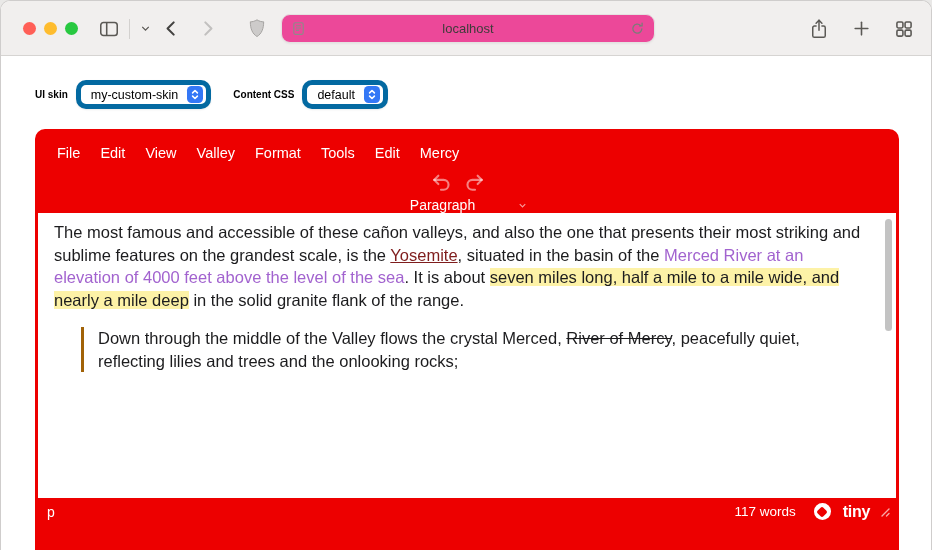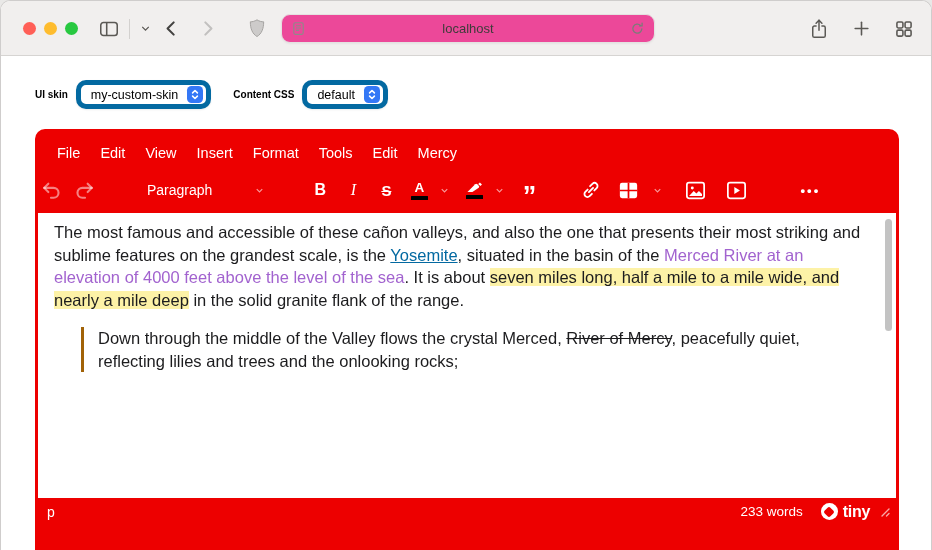--- a/index.html
+++ b/index.html
@@ -31,21 +31,21 @@
                 border-radius:10px; padding:1px 3px 1px 10px; font-size:12.5px; color:#000;
                 box-shadow:0 1px 2px rgba(0,0,0,0.08); cursor:default; }
   .stepper { width:16px; height:17px; background:#3478f6; border-radius:4.5px;
              display:flex; align-items:center; justify-content:center; }
 
   
   .editor { margin:20px 34px 0 34px; width:864px; height:508px; background:#ed0000;
             border-radius:10px; display:flex; flex-direction:column; overflow:hidden; }
   .menubar { display:flex; align-items:center; padding:12px 10px 2px 12px; }
   .menu-item { color:#fff; font-size:14.5px; padding:4px 10px; border-radius:4px; cursor:default; }
-  .toolbar { display:flex; align-items:center; height:46px; padding:0 1px; }
+  .toolbar { display:flex; align-items:center; height:46px; padding:0 1px;flex-direction:column; }
   .tb-group { display:flex; align-items:center; gap:3px; margin-right:18px; }
   .tb-btn { min-width:30px; height:30px; display:flex; align-items:center; justify-content:center;
             color:#fff; border-radius:4px; }
   .muted { color:rgba(255,255,255,0.5); }
   .tb-select { display:flex; align-items:center; color:#fff; font-size:14px; padding:0 8px; margin-left:22px; }
   .tb-select .gap { width:34px; }
   .chev { color:rgba(255,255,255,0.6); display:flex; align-items:center; margin-left:2px; }
   .glyph-b { font-weight:800; font-size:16px; }
   .glyph-i { font-style:italic; font-size:16px; font-family:"Liberation Serif", serif; }
   .glyph-s { font-size:15px; text-decoration:line-through; font-weight:600; }
@@ -55,33 +55,33 @@
   .glyph-q { font-size:27px; font-weight:bold; line-height:0.6; padding-top:12px; }
   .glyph-more { font-size:13px; font-weight:bold; letter-spacing:2px; }
 
   
   .content-wrap { position:relative; margin:0 3px; background:#fff; height:285px; overflow:hidden; }
   .content { padding:8px 26px 0 16px; }
   .content h1 { font-size:29px; font-weight:bold; color:#101010; margin:20px 0 16px; letter-spacing:-0.3px; }
   .content p { font-size:16.5px; line-height:22.5px; color:#1c1c1e; margin:0 0 15px; }
   .content blockquote { margin:16px 0 16px 27px; padding-left:14px; border-left:3px solid #a16207; }
   .content blockquote p { margin:0; }
-  a.content-link { color:#0369a1; text-decoration:underline; }
+  a.content-link { color:#7f1d1d; text-decoration:underline; }
   .forecolored { color:#a263cf; }
   .highlighted { background:#fdf2a7; }
   .struck { text-decoration:line-through; }
   .scroll-thumb { position:absolute; right:4px; top:6px; width:7px; height:112px;
                   background:#c3c3c3; border-radius:4px; }
 
   
   .statusbar { height:27px; display:flex; align-items:center; padding:0 9px 0 12px; color:#fff; }
   .elem-path { font-size:14px; }
   .statusbar .spacer { flex:1; }
   .wordcount { font-size:13.5px; margin-right:18px; }
-  .brand { display:flex; align-items:center; gap:5px; margin-right:10px; }
+  .brand { display:flex; align-items:center; gap:12px; margin-right:10px; }
   .brand-logo { width:17px; height:17px; border-radius:50%; background:#fff; position:relative; }
   .brand-logo::after { content:""; position:absolute; left:4.5px; top:4.5px; width:8px; height:8px;
                        background:#ed0000; border-radius:2px; transform:rotate(45deg); }
   .brand-name { font-size:16px; font-weight:bold; letter-spacing:-0.3px; }
   svg { display:block; }
 </style>
 </head>
 <body>
 
 <div class="window">
@@ -196,21 +196,21 @@
         </span>
       </span>
     </div>
 
     <div class="editor">
 
       <div class="menubar">
         <span class="menu-item">File</span>
         <span class="menu-item">Edit</span>
         <span class="menu-item">View</span>
-        <span class="menu-item">Insert</span>
+        <span class="menu-item">Valley</span>
         <span class="menu-item">Format</span>
         <span class="menu-item">Tools</span>
         <span class="menu-item">Edit</span>
         <span class="menu-item">Mercy</span>
       </div>
 
       <div class="toolbar">
         <div class="tb-group">
           <span class="tb-btn muted">
             <svg width="21" height="21" viewBox="0 0 20 20" fill="none" stroke="currentColor" stroke-width="2" stroke-linecap="round" stroke-linejoin="round">
@@ -318,21 +318,21 @@
               <span>Down through the middle of the Valley flows the crystal Merced, </span><span class="struck">River of Mercy</span><span>, peacefully quiet, reflecting lilies and trees and the onlooking rocks;</span>
             </p>
           </blockquote>
         </div>
         <div class="scroll-thumb"></div>
       </div>
 
       <div class="statusbar">
         <span class="elem-path">p</span>
         <span class="spacer"></span>
-        <span class="wordcount">233 words</span>
+        <span class="wordcount">117 words</span>
         <span class="brand">
           <span class="brand-logo"></span>
           <span class="brand-name">tiny</span>
         </span>
         <span>
           <svg width="10" height="10" viewBox="0 0 10 10" stroke="rgba(255,255,255,0.65)" stroke-width="1.4" stroke-linecap="round">
             <line x1="9" y1="2" x2="2" y2="9"></line>
               <line x1="9" y1="6.5" x2="6.5" y2="9"></line>
           </svg>
         </span>

